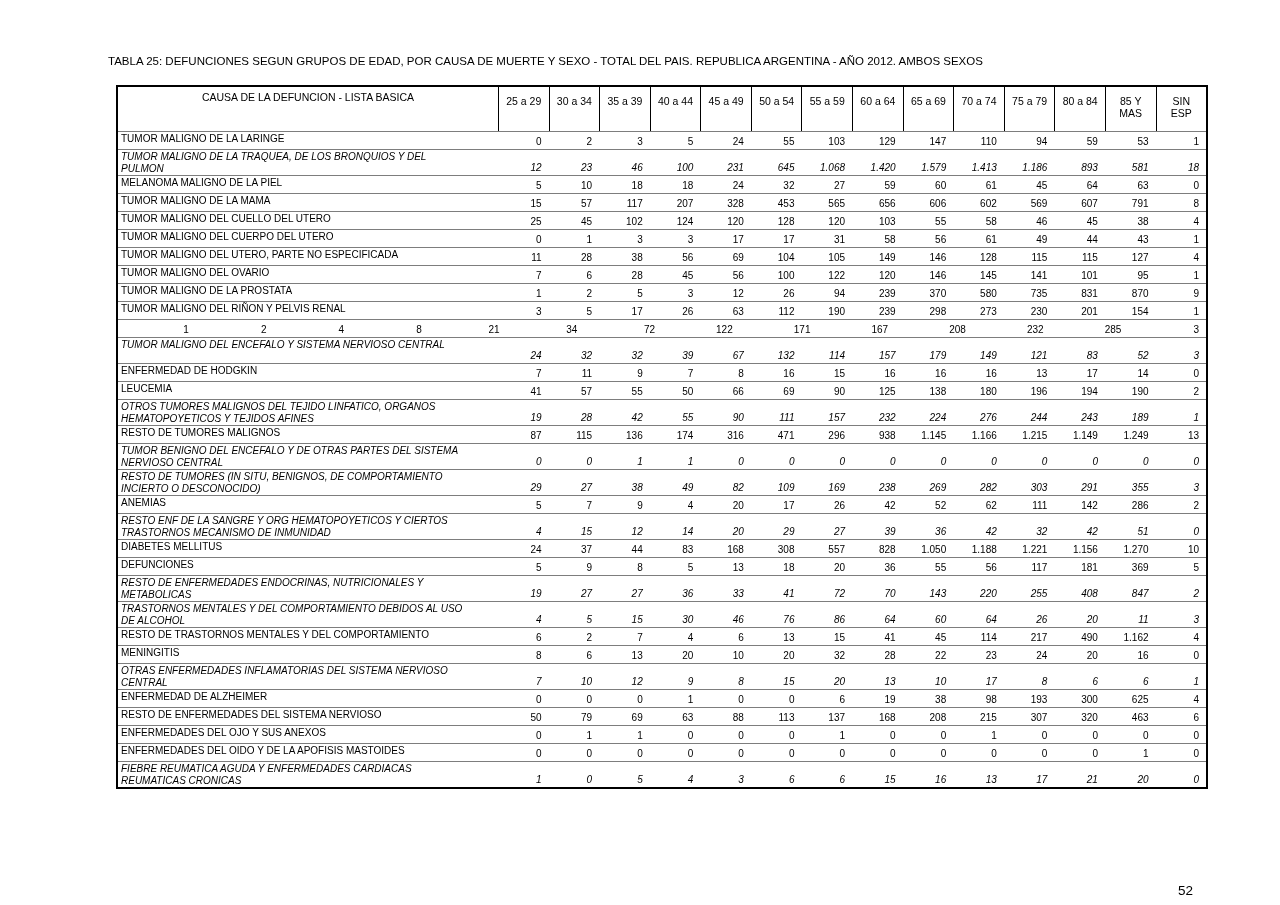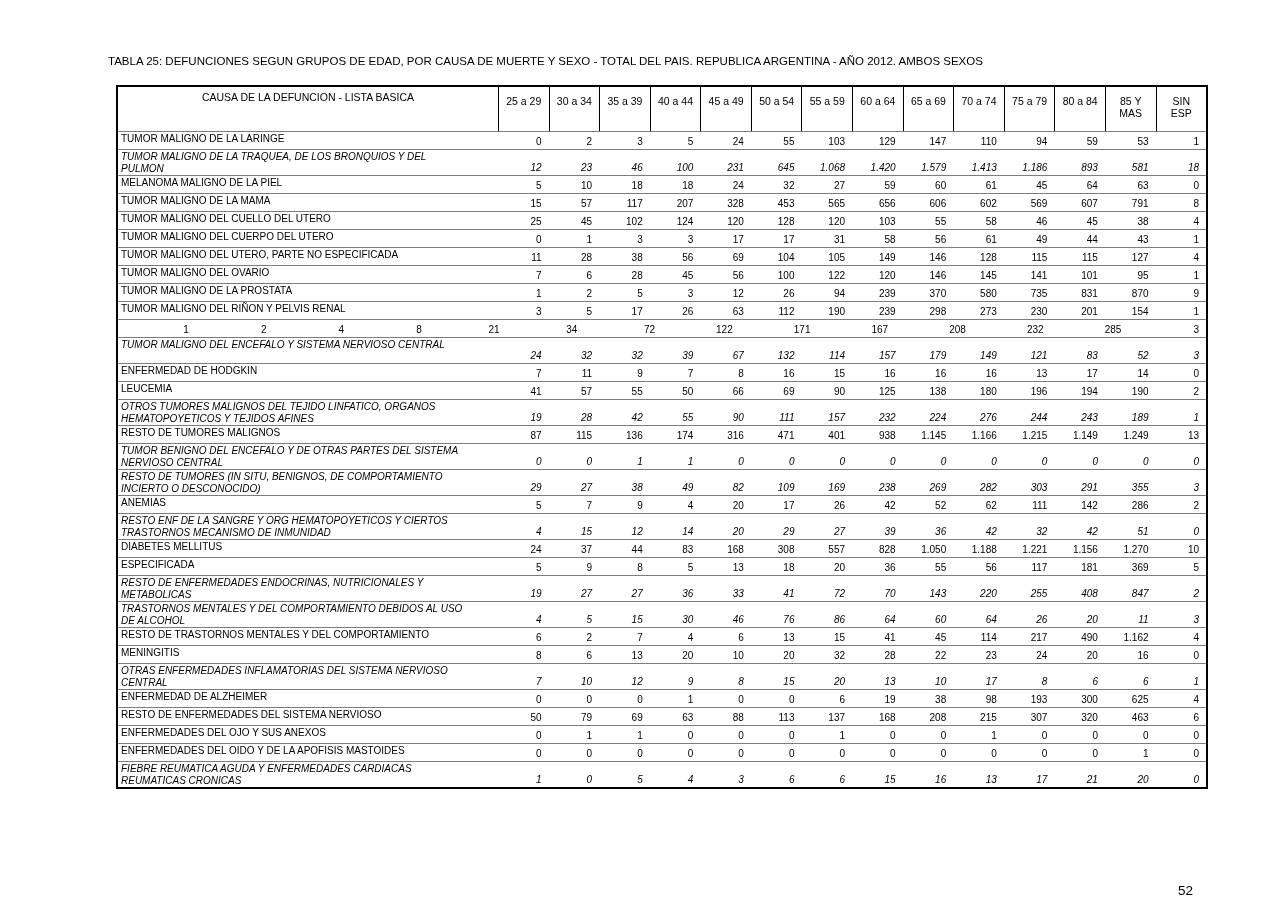--- a/index.html
+++ b/index.html
@@ -326,21 +326,21 @@
         <div class="num-cell">1</div>
       </div>
       <div class="row">
         <div class="cause-cell">RESTO DE TUMORES MALIGNOS</div>
         <div class="num-cell">87</div>
         <div class="num-cell">115</div>
         <div class="num-cell">136</div>
         <div class="num-cell">174</div>
         <div class="num-cell">316</div>
         <div class="num-cell">471</div>
-        <div class="num-cell">401</div>
+        <div class="num-cell">296</div>
         <div class="num-cell">938</div>
         <div class="num-cell">1.145</div>
         <div class="num-cell">1.166</div>
         <div class="num-cell">1.215</div>
         <div class="num-cell">1.149</div>
         <div class="num-cell">1.249</div>
         <div class="num-cell">13</div>
       </div>
       <div class="row tall">
         <div class="cause-cell">TUMOR BENIGNO DEL ENCEFALO Y DE OTRAS PARTES DEL SISTEMA NERVIOSO CENTRAL</div>
@@ -421,21 +421,21 @@
         <div class="num-cell">557</div>
         <div class="num-cell">828</div>
         <div class="num-cell">1.050</div>
         <div class="num-cell">1.188</div>
         <div class="num-cell">1.221</div>
         <div class="num-cell">1.156</div>
         <div class="num-cell">1.270</div>
         <div class="num-cell">10</div>
       </div>
       <div class="row">
-        <div class="cause-cell">ESPECIFICADA</div>
+        <div class="cause-cell">DEFUNCIONES</div>
         <div class="num-cell">5</div>
         <div class="num-cell">9</div>
         <div class="num-cell">8</div>
         <div class="num-cell">5</div>
         <div class="num-cell">13</div>
         <div class="num-cell">18</div>
         <div class="num-cell">20</div>
         <div class="num-cell">36</div>
         <div class="num-cell">55</div>
         <div class="num-cell">56</div>

